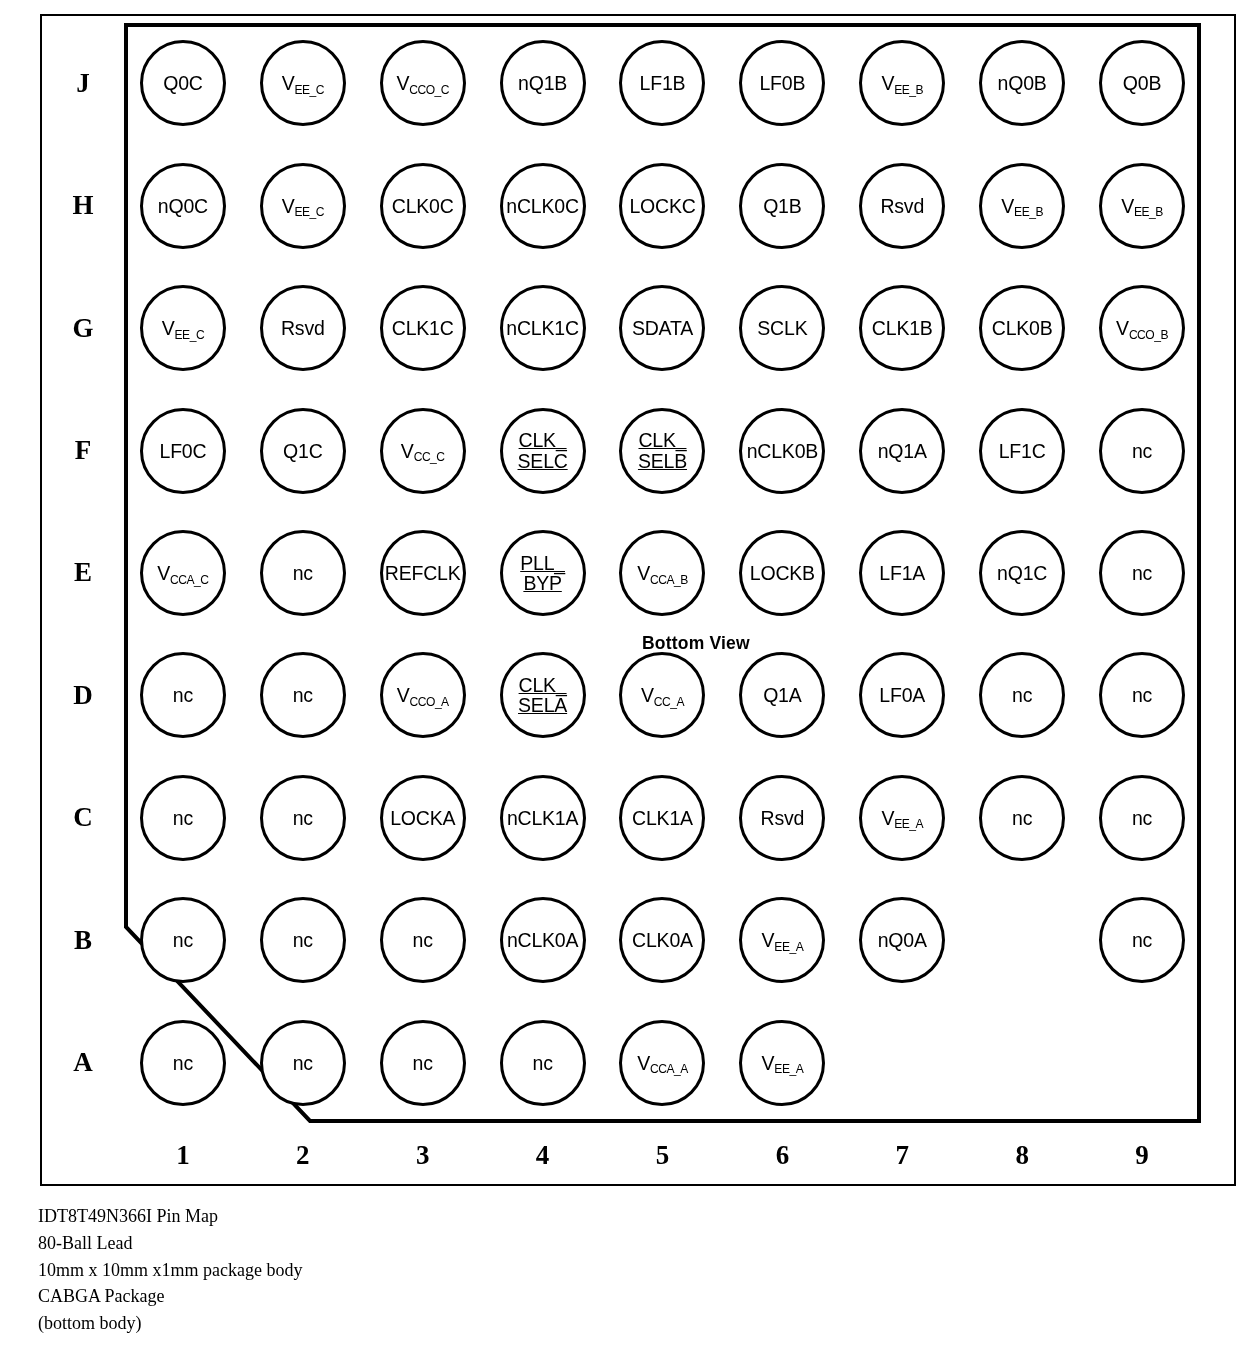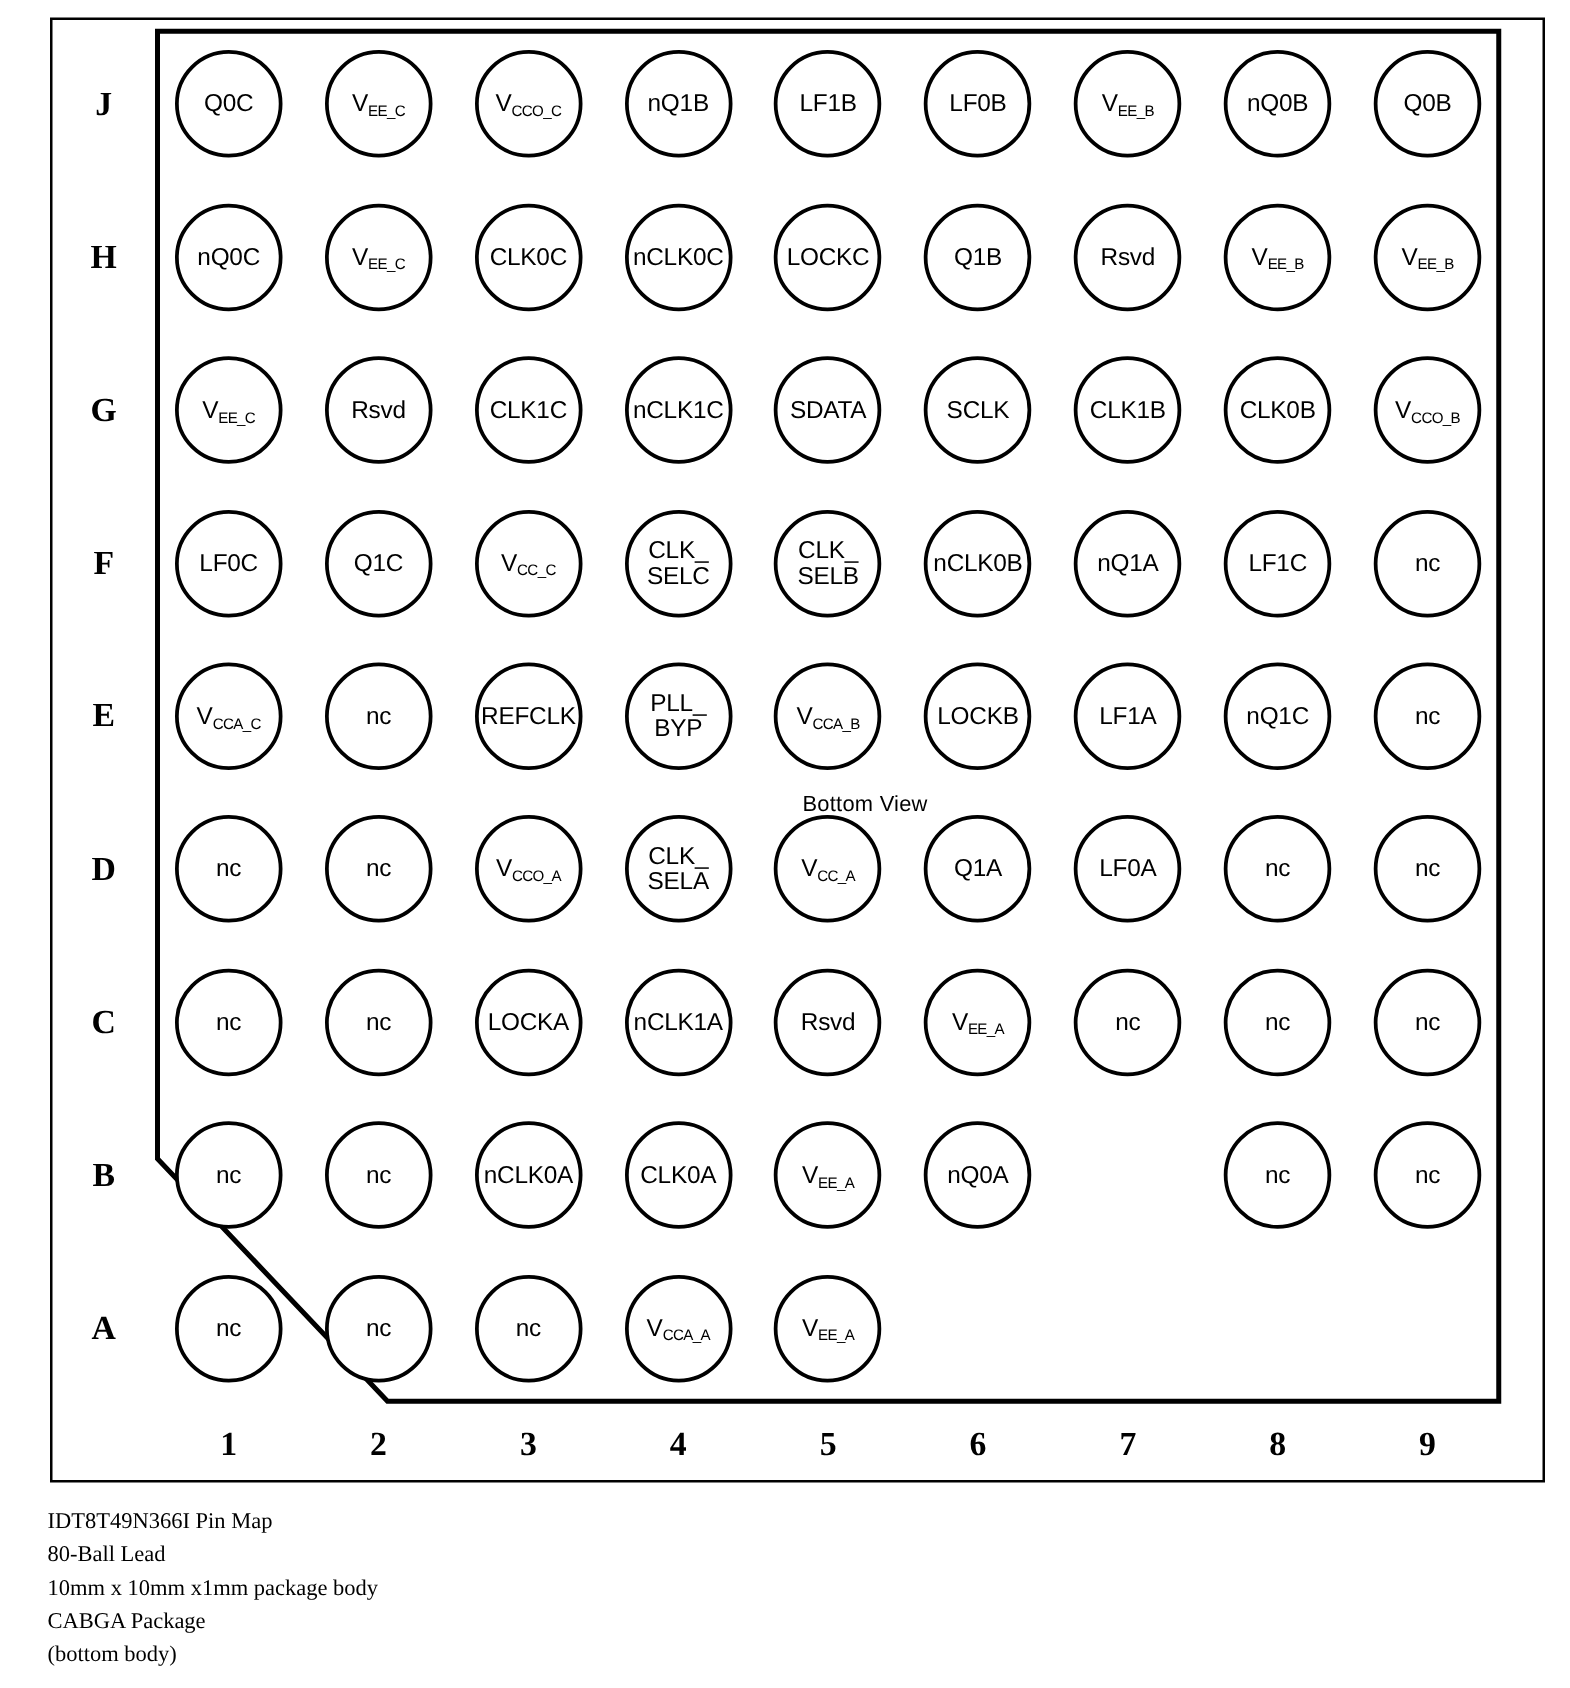--- a/index.html
+++ b/index.html
@@ -55,21 +55,21 @@
     align-items: center;
     justify-content: center;
     text-align: center;
     line-height: 1.03;
     font-size: 19.5px;
     letter-spacing: -0.2px;
     padding: 2px;
   }
   .ball.empty { border: none; background: transparent; }
   .ball .lbl { display: block; white-space: nowrap; }
-  .ball .lbl.two-line { white-space: normal; }
+  .ball .lbl.two-line { white-space: normal; text-decoration: underline; }
   .ball sub {
     font-size: 0.62em;
     letter-spacing: -0.5px;
     vertical-align: baseline;
     position: relative;
     top: 0.30em;
   }
 
   
   #row-labels {
@@ -97,21 +97,21 @@
     display: flex; align-items: center; justify-content: center;
     font-size: 27px; font-weight: bold;
     font-family: "Liberation Serif", serif;
   }
 
   
   #bottom-view-note {
     position: absolute;
     left: 600px; top: 617px;
     font-size: 17.5px;
-    font-weight: normal;
+    font-weight: bold;
     letter-spacing: 0.2px;
     white-space: nowrap;
     z-index: 5;
   }
 
   
   #caption {
     position: absolute;
     left: 38px; top: 1203px;
     font-size: 18px;
@@ -429,20 +429,25 @@
           <span class="lbl">LOCKA</span>
         </div>
       </div>
       <div class="ball-cell">
         <div class="ball">
           <span class="lbl">nCLK1A</span>
         </div>
       </div>
       <div class="ball-cell">
         <div class="ball">
+          <span class="lbl">CLK1A</span>
+        </div>
+      </div>
+      <div class="ball-cell">
+        <div class="ball">
           <span class="lbl">Rsvd</span>
         </div>
       </div>
       <div class="ball-cell">
         <div class="ball">
           <span class="lbl">V<sub>EE_A</sub></span>
         </div>
       </div>
       <div class="ball-cell">
         <div class="ball">

